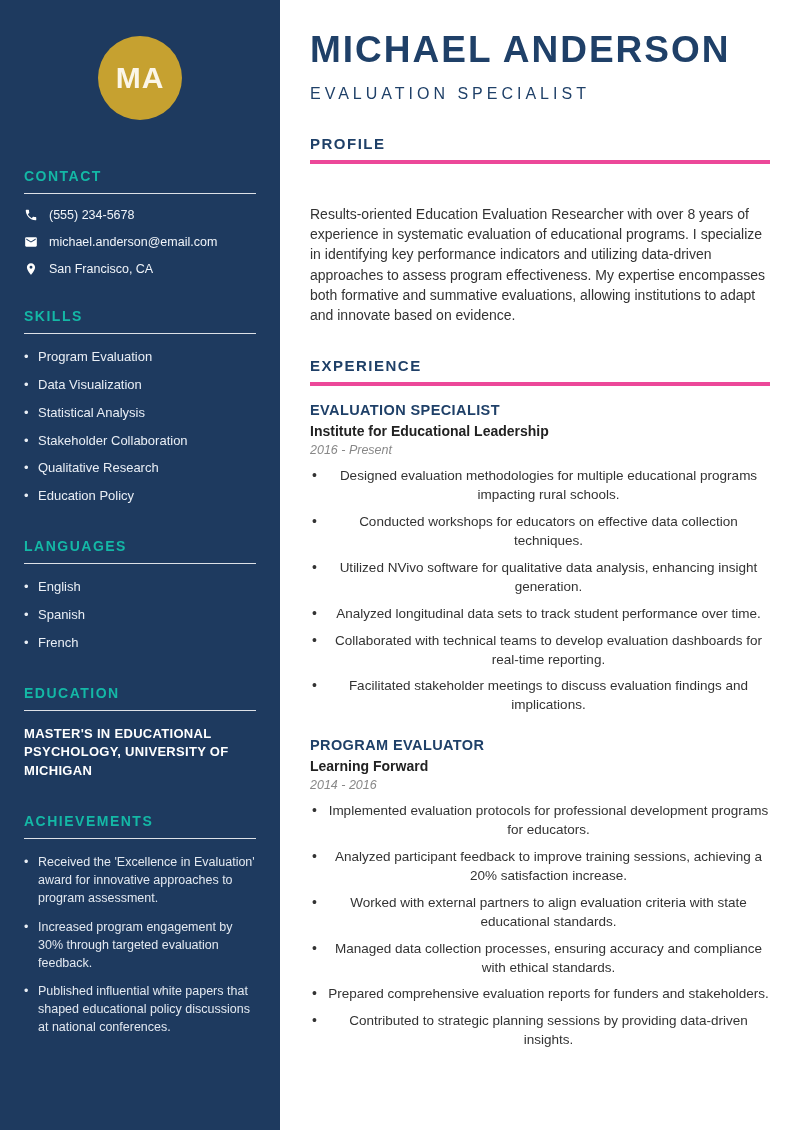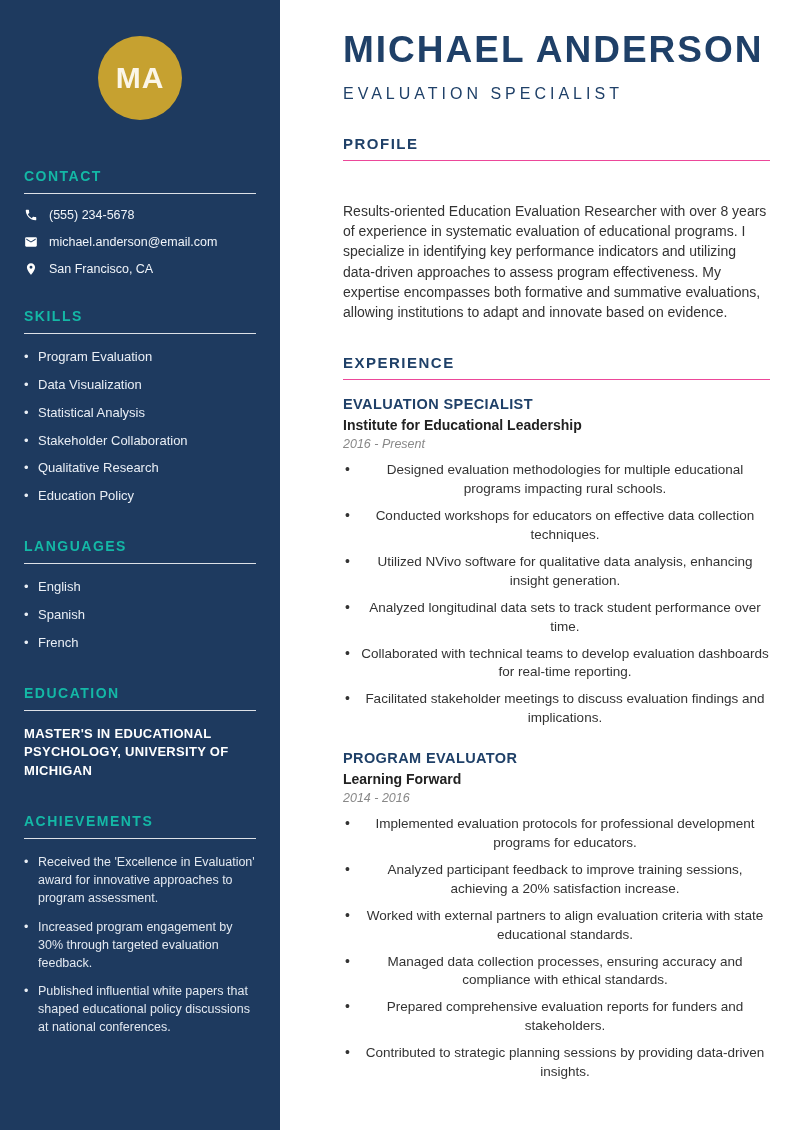--- a/index.html
+++ b/index.html
@@ -5,21 +5,20 @@
   * { margin: 0; padding: 0; box-sizing: border-box; }
   html, body { background: #ffffff; }
   body { font-family: "Liberation Sans", sans-serif; }
 
   .page {
     width: 800px;
     height: 1130px;
     display: flex;
     background: #ffffff;
     overflow: hidden;
-    gap: 33px;
   }
 
   
   .sidebar {
     width: 280px;
     min-width: 280px;
     background: #1e3a5f;
     color: #e9eef5;
     padding: 36px 24px 30px 24px;
   }
@@ -98,21 +97,21 @@
     letter-spacing: 4px;
     margin-top: 14px;
     font-weight: 500;
   }
   .section-heading {
     font-size: 15px;
     font-weight: 700;
     color: #1f4068;
     letter-spacing: 1.5px;
     padding-bottom: 8px;
-    border-bottom: 1px solid #ec4899;
+    border-bottom: 4px solid #ec4899;
     margin-top: 32px;
     margin-bottom: 14px;
   }
   .profile-text {
     font-size: 14px;
     line-height: 1.45;
     color: #333333;
     margin-top: 40px;
   }
   .job { margin-top: 22px; }

